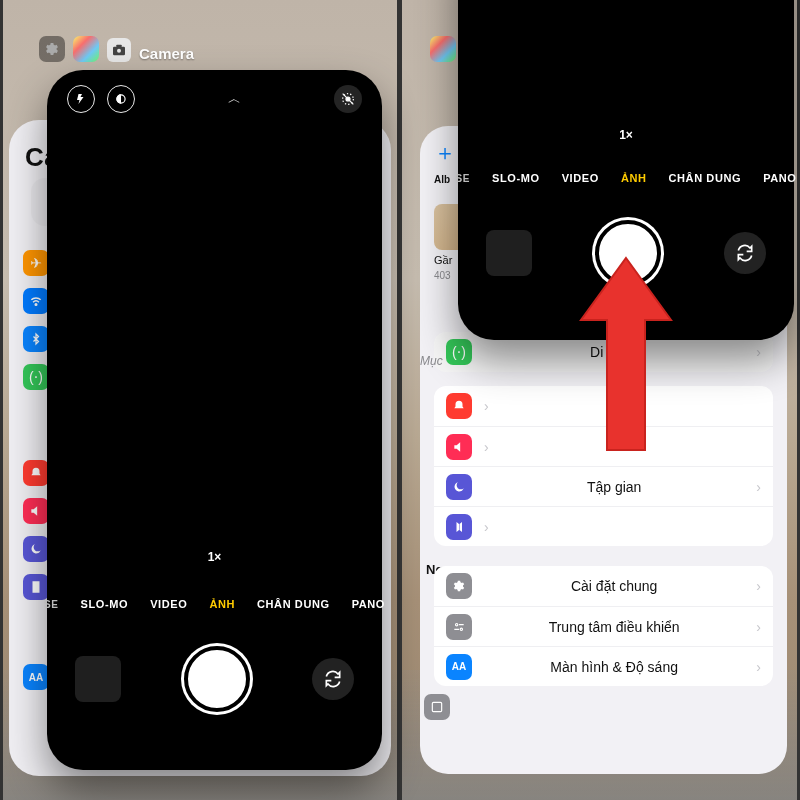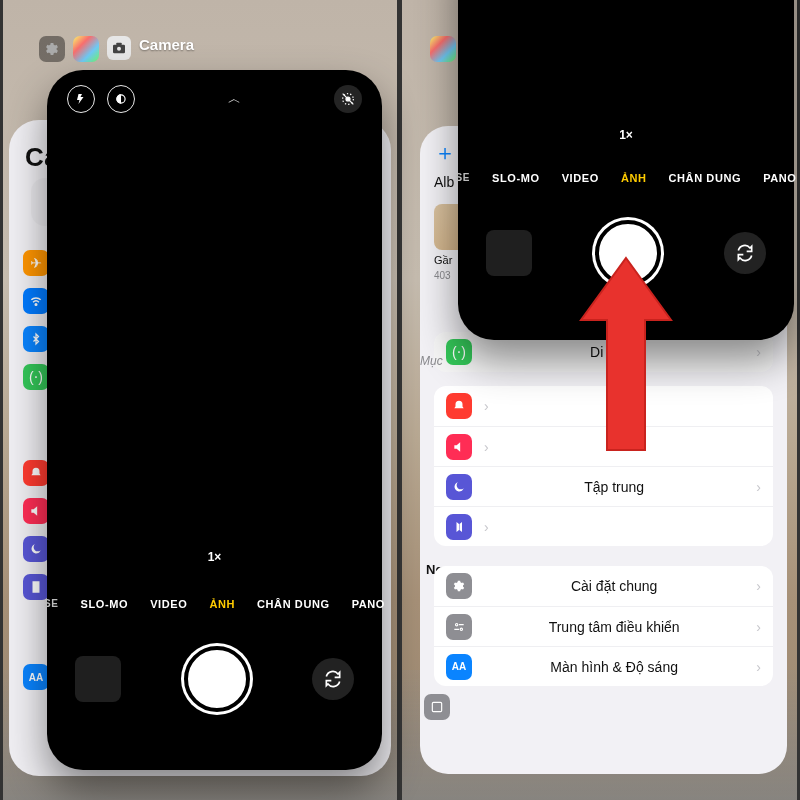--- a/index.html
+++ b/index.html
@@ -4,21 +4,21 @@
 <style>
   * { box-sizing:border-box; margin:0; padding:0; font-family:-apple-system,Helvetica,Arial,sans-serif; -webkit-font-smoothing:antialiased; }
   body { width:800px; height:800px; overflow:hidden; background:#000; }
   .stage { position:relative; width:800px; height:800px; background:linear-gradient(180deg,#bfb4a8 0%,#c7bdb0 35%,#b9a993 55%,#a79178 75%,#9a8770 100%); }
   .stage::before{content:"";position:absolute;inset:0;backdrop-filter:blur(0);}
   .dock-blur{position:absolute;left:0;right:0;bottom:0;height:130px;background:linear-gradient(0deg,rgba(120,130,140,.55),rgba(150,150,150,.15));}
   .frame{position:absolute;top:0;bottom:0;border-left:3px solid #333;border-right:3px solid #333;}
   .frame.left{left:0;width:400px;}
   .frame.right{right:0;width:400px;border-left:2px solid #333;}
   
-  .sw-icons{position:absolute;top:36px;left:36px;display:flex;gap:8px;align-items:flex-start;}
+  .sw-icons{position:absolute;top:36px;left:36px;display:flex;gap:8px;align-items:flex-end;}
   .sw-icons .ic{width:26px;height:26px;border-radius:7px;background:rgba(0,0,0,.55);display:flex;align-items:center;justify-content:center;}
   .sw-icons .ic.gear{background:rgba(0,0,0,.4);}
   .sw-icons .ic.cam{width:24px;height:24px;border-radius:6px;background:#e7e7e7;}
   .sw-icons .title{color:#fff;font-size:15px;font-weight:600;text-shadow:0 1px 2px rgba(0,0,0,.4);}
   
   .bg-card{position:absolute;top:120px;left:6px;right:6px;bottom:24px;border-radius:30px;background:#f0eff3;filter:blur(.3px);}
   .bg-card .heading{position:absolute;top:22px;left:16px;font-size:26px;font-weight:700;color:#111;letter-spacing:.5px;}
   .bg-card .chip{position:absolute;top:58px;left:22px;width:48px;height:48px;border-radius:14px;background:#e9e8ec;}
   .bg-card .sidebar{position:absolute;left:14px;top:130px;display:flex;flex-direction:column;gap:12px;}
   .mini{width:26px;height:26px;border-radius:7px;display:flex;align-items:center;justify-content:center;color:#fff;font-size:14px;}
@@ -28,33 +28,33 @@
   
   .camera{position:absolute;border-radius:36px;background:#000;box-shadow:0 20px 40px rgba(0,0,0,.45);}
   .camera.left-pos{top:70px;left:44px;width:335px;height:700px;}
   .camera.right-pos{top:-60px;left:56px;width:336px;height:400px;border-radius:0 0 36px 36px;}
   .cam-top{position:absolute;top:14px;left:0;right:0;height:30px;display:flex;align-items:center;justify-content:space-between;padding:0 20px;}
   .cam-top .grp{display:flex;gap:12px;align-items:center;}
   .rnd{width:28px;height:28px;border-radius:50%;border:1.5px solid rgba(255,255,255,.9);display:flex;align-items:center;justify-content:center;color:#fff;font-size:14px;}
   .rnd.solid{background:rgba(60,60,60,.6);border:none;}
   .chev{color:#fff;font-size:13px;opacity:.9;}
   .zoom{position:absolute;left:0;right:0;text-align:center;color:#fff;font-size:12px;font-weight:600;}
-  .modes{position:absolute;left:0;right:0;display:flex;justify-content:center;gap:22px;padding:0 10px;align-items:flex-start;}
+  .modes{position:absolute;left:0;right:0;display:flex;justify-content:center;gap:22px;padding:0 10px;align-items:center;}
   .mode{color:#fff;font-size:11px;letter-spacing:.6px;font-weight:600;white-space:nowrap;}
   .mode.cut{color:#bbb;font-size:10px;}
   .mode.active{color:#ffcc00;}
   .controls{position:absolute;left:0;right:0;display:flex;align-items:center;justify-content:space-between;padding:0 28px;}
   .thumb{width:46px;height:46px;border-radius:8px;background:#1f1f1f;}
   .shutter{width:66px;height:66px;border-radius:50%;background:#fff;border:4px solid #000;box-shadow:0 0 0 3px #fff;}
   .flip{width:42px;height:42px;border-radius:50%;background:#222;display:flex;align-items:center;justify-content:center;color:#fff;}
   
   .settings{position:absolute;top:126px;left:18px;right:10px;bottom:26px;border-radius:28px;background:#f2f1f5;overflow:hidden;}
   .plus{position:absolute;top:12px;left:14px;color:#0a84ff;font-size:22px;font-weight:400;}
   .set-head{position:absolute;top:12px;left:38px;font-size:22px;font-weight:700;color:#111;}
-  .sub{position:absolute;top:48px;left:14px;font-size:14px;font-weight:400;color:#111;}
+  .sub{position:absolute;top:48px;left:14px;font-size:10px;font-weight:700;color:#111;}
   .sec-lbl{position:absolute;left:14px;font-size:12px;color:#8a8a8e;}
   .grp-list{position:absolute;left:14px;right:14px;background:#fff;border-radius:12px;overflow:hidden;}
   .row{height:40px;display:flex;align-items:center;padding:0 12px;gap:12px;border-top:1px solid #efeff2;}
   .row:first-child{border-top:none;}
   .row .lbl{flex:1;font-size:14px;color:#111;text-align:center;}
   .row .chv{color:#c7c7cc;font-size:14px;}
   .row.overlay{background:rgba(0,0,0,.04);}
   .thumb-img{position:absolute;left:14px;top:190px;width:46px;height:46px;border-radius:8px;background:linear-gradient(135deg,#d9c2a0,#cfae82);}
   .thumb-cap{position:absolute;left:14px;top:240px;font-size:11px;color:#111;}
   .thumb-sub{position:absolute;left:14px;top:254px;font-size:10px;color:#8a8a8e;}
@@ -217,21 +217,21 @@
               </svg>
             </div>
           <div class="chv">›</div>
         </div>
         <div class="row">
           <div class="mini indigo">
               <svg width="14" height="14" viewBox="0 0 24 24" fill="#fff">
                 <path d="M20 14A8 8 0 1 1 10 4a6 6 0 0 0 10 10z"></path>
               </svg>
             </div>
-          <div class="lbl">Tập trung</div>
+          <div class="lbl">Tập gian</div>
           <div class="chv">›</div>
         </div>
         <div class="row">
           <div class="mini indigo">
               <svg width="12" height="12" viewBox="0 0 24 24" fill="#fff">
                 <path d="M7 2v20l5-4V6zM13 6v12l5 4V2z"></path>
               </svg>
             </div>
           <div class="chv">›</div>
         </div>

